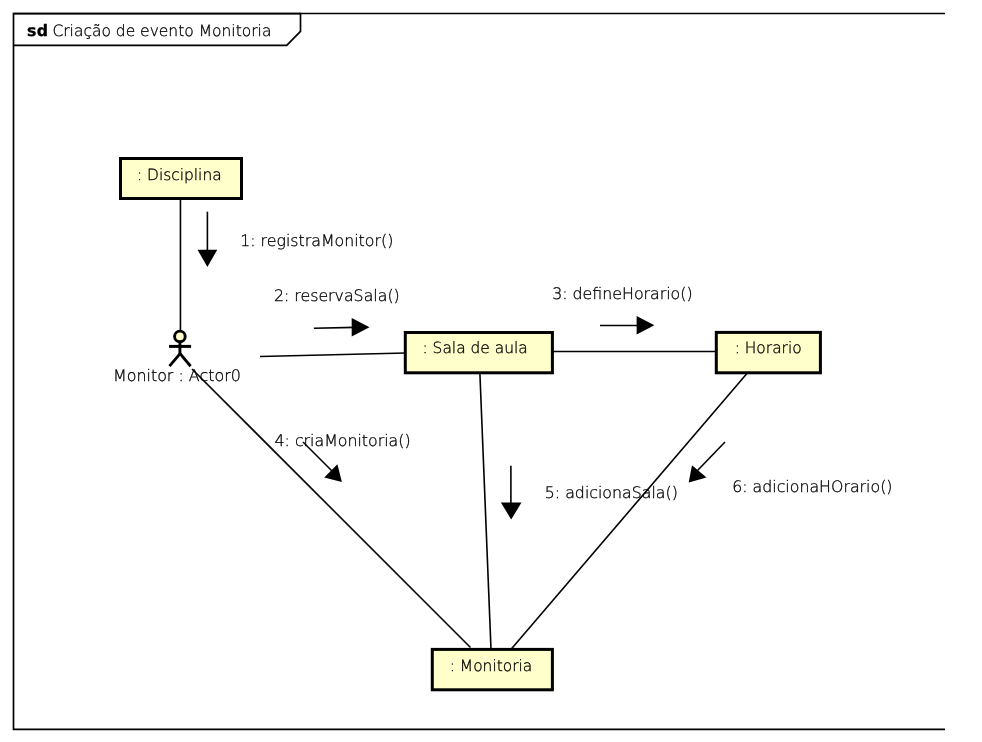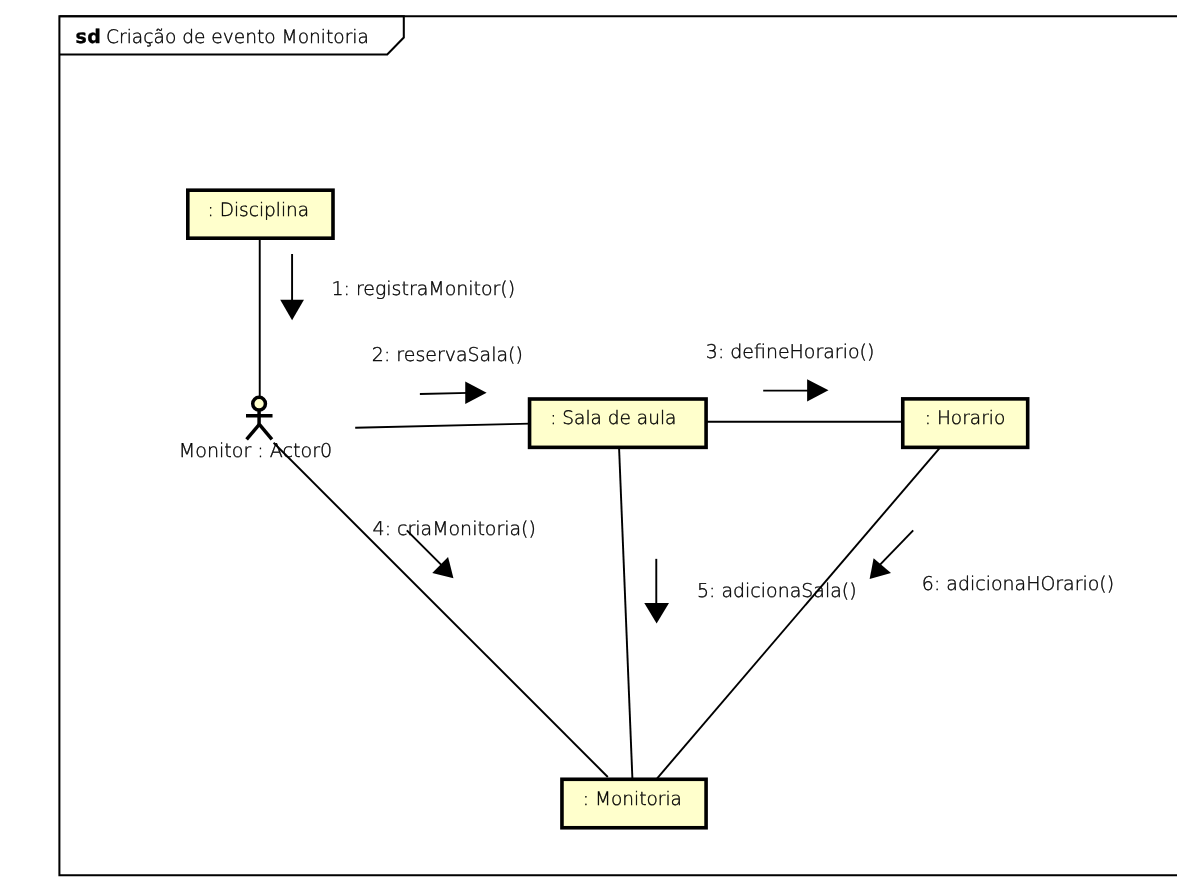--- a/index.html
+++ b/index.html
@@ -1,17 +1,17 @@
 <!DOCTYPE html>
 <html><head>
 <meta charset="utf-8">
 <title>UML Communication Diagram</title>
 <style>
   html,body{margin:0;padding:0;background:#ffffff;-webkit-font-smoothing:antialiased;-moz-osx-font-smoothing:grayscale;text-rendering:geometricPrecision;}
-  #page{position:relative;width:945px;height:742px;background:#ffffff;overflow:hidden;margin-left:36px;}
+  #page{position:relative;width:945px;height:742px;background:#ffffff;overflow:hidden;}
   svg text{paint-order:stroke fill;}
   #page{will-change:transform;transform:translateZ(0);}
   svg{display:block;}
   .dgm-text{font-family:"DejaVu Sans",sans-serif;font-weight:100;fill:#000000;stroke:#000000;stroke-width:0.3;paint-order:stroke;}
   .msg{font-size:15.8px;}
   .objlbl{font-size:15.45px;}
   .actorlbl{font-size:15.9px;}
   .frame-title{font-size:15.5px;}
   .frame-kw{font-size:15.8px;font-weight:bold;letter-spacing:0.5px;}
 </style>

